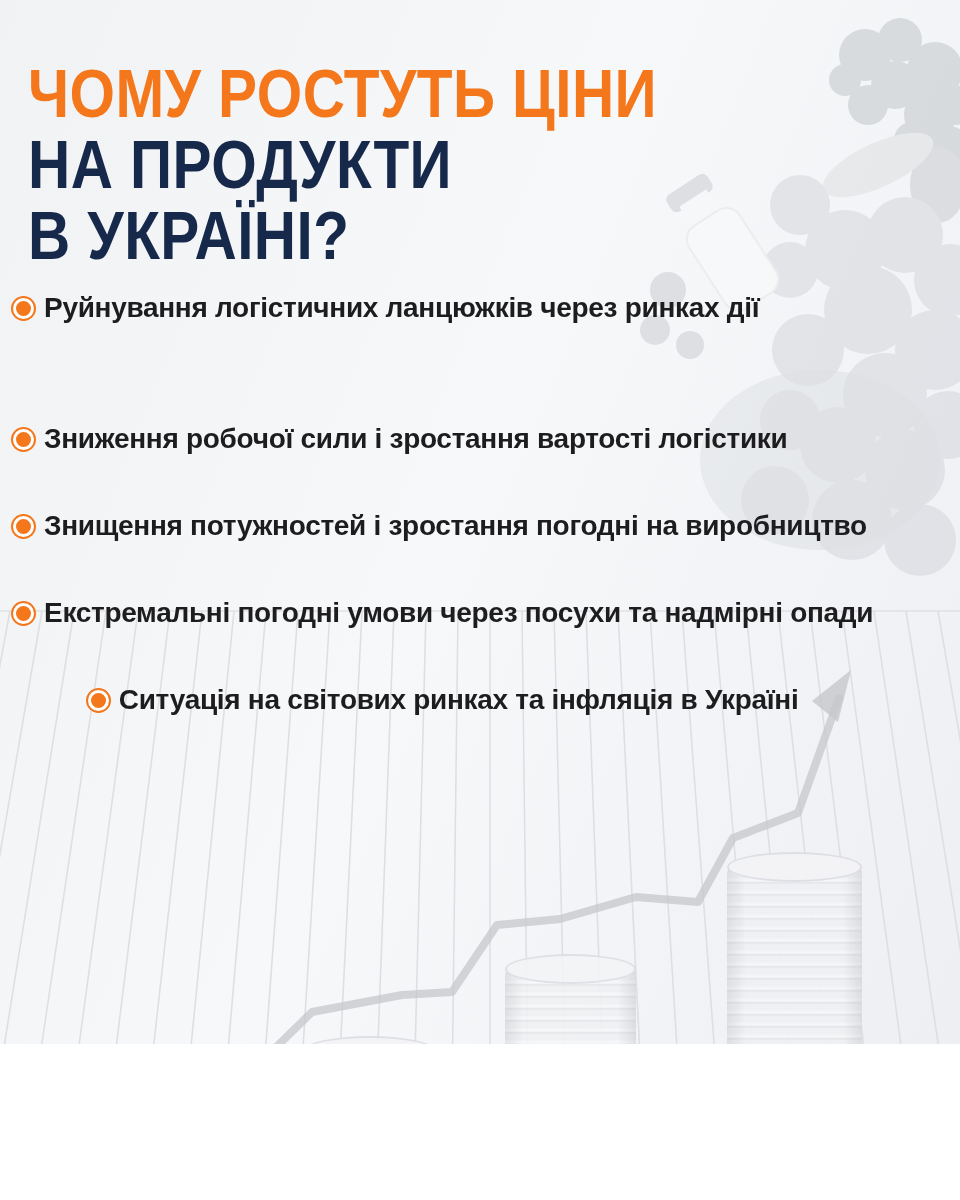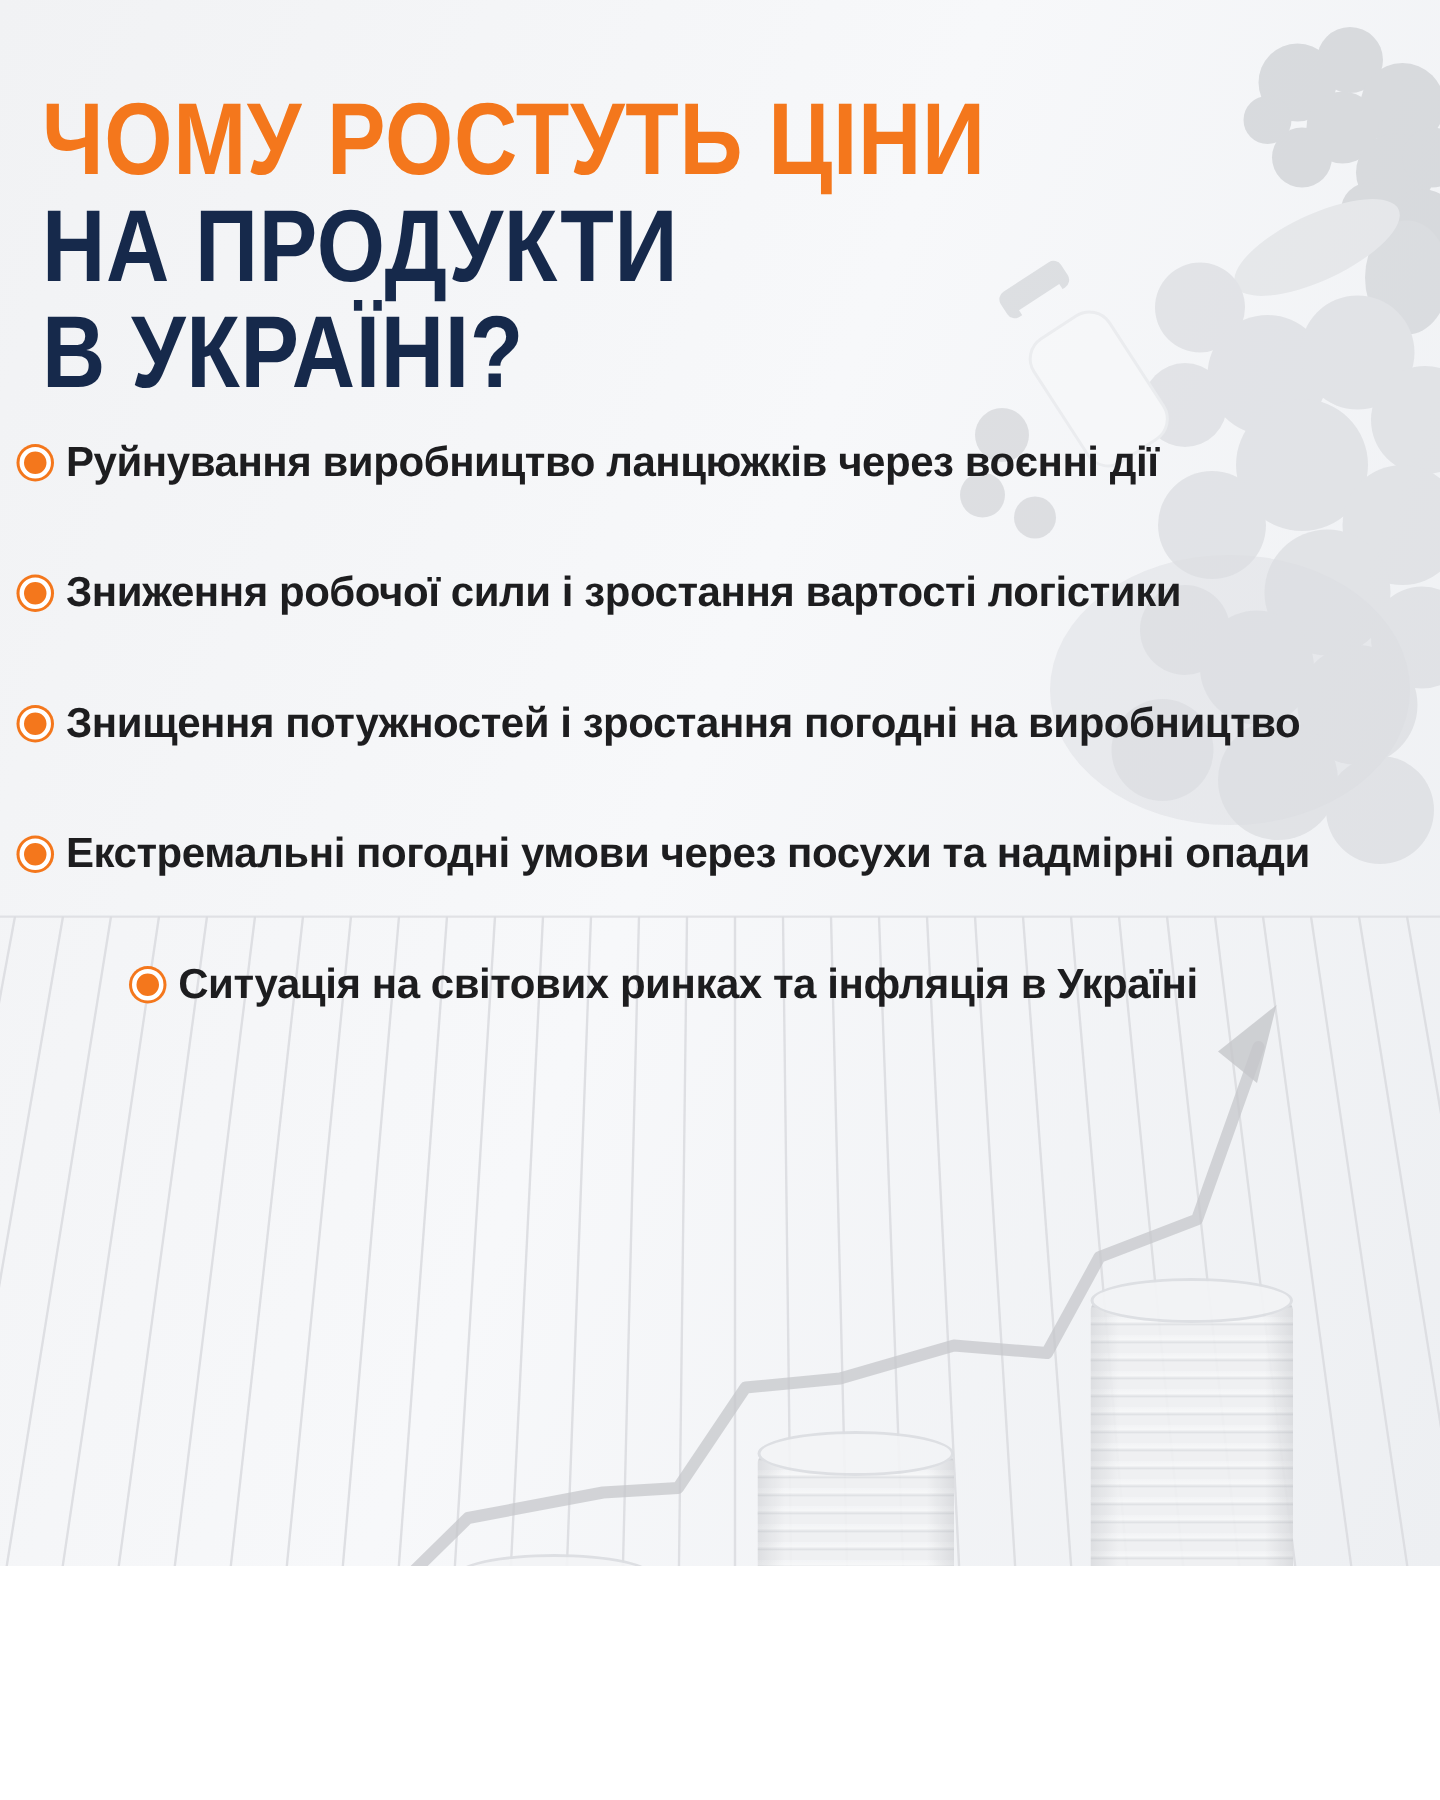--- a/index.html
+++ b/index.html
@@ -189,23 +189,23 @@
   <div class="content">
     <h1 class="title" style="color: rgb(22, 41, 75);">
       <span class="line" style="color: rgb(244, 119, 28);">ЧОМУ РОСТУТЬ ЦІНИ</span>
       <span class="line">НА ПРОДУКТИ</span>
       <span class="line">В УКРАЇНІ?</span>
     </h1>
 
     <ul class="reasons" id="reasons">
         <li class="reason" style="color: rgb(29, 29, 31);">
           <span class="bullet-icon" style="background: rgb(244, 119, 28); border: 3px solid rgb(255, 255, 255); box-shadow: rgb(244, 119, 28) 0px 0px 0px 2px;"></span>
-          <span>Руйнування виробництво ланцюжків через воєнні дії</span>
-        </li>
-        <li class="reason" style="color: rgb(29, 29, 31);">
+          <span>Руйнування логістичних ланцюжків через ринках дії</span>
+        </li>
+        <li class="reason" style="color: rgb(29, 29, 31); margin-top: 44px;">
           <span class="bullet-icon" style="background: rgb(244, 119, 28); border: 3px solid rgb(255, 255, 255); box-shadow: rgb(244, 119, 28) 0px 0px 0px 2px;"></span>
           <span>Зниження робочої сили і зростання вартості логістики</span>
         </li>
         <li class="reason" style="color: rgb(29, 29, 31);">
           <span class="bullet-icon" style="background: rgb(244, 119, 28); border: 3px solid rgb(255, 255, 255); box-shadow: rgb(244, 119, 28) 0px 0px 0px 2px;"></span>
           <span>Знищення потужностей і зростання погодні на виробництво</span>
         </li>
         <li class="reason" style="color: rgb(29, 29, 31);">
           <span class="bullet-icon" style="background: rgb(244, 119, 28); border: 3px solid rgb(255, 255, 255); box-shadow: rgb(244, 119, 28) 0px 0px 0px 2px;"></span>
           <span>Екстремальні погодні умови через посухи та надмірні опади</span>

